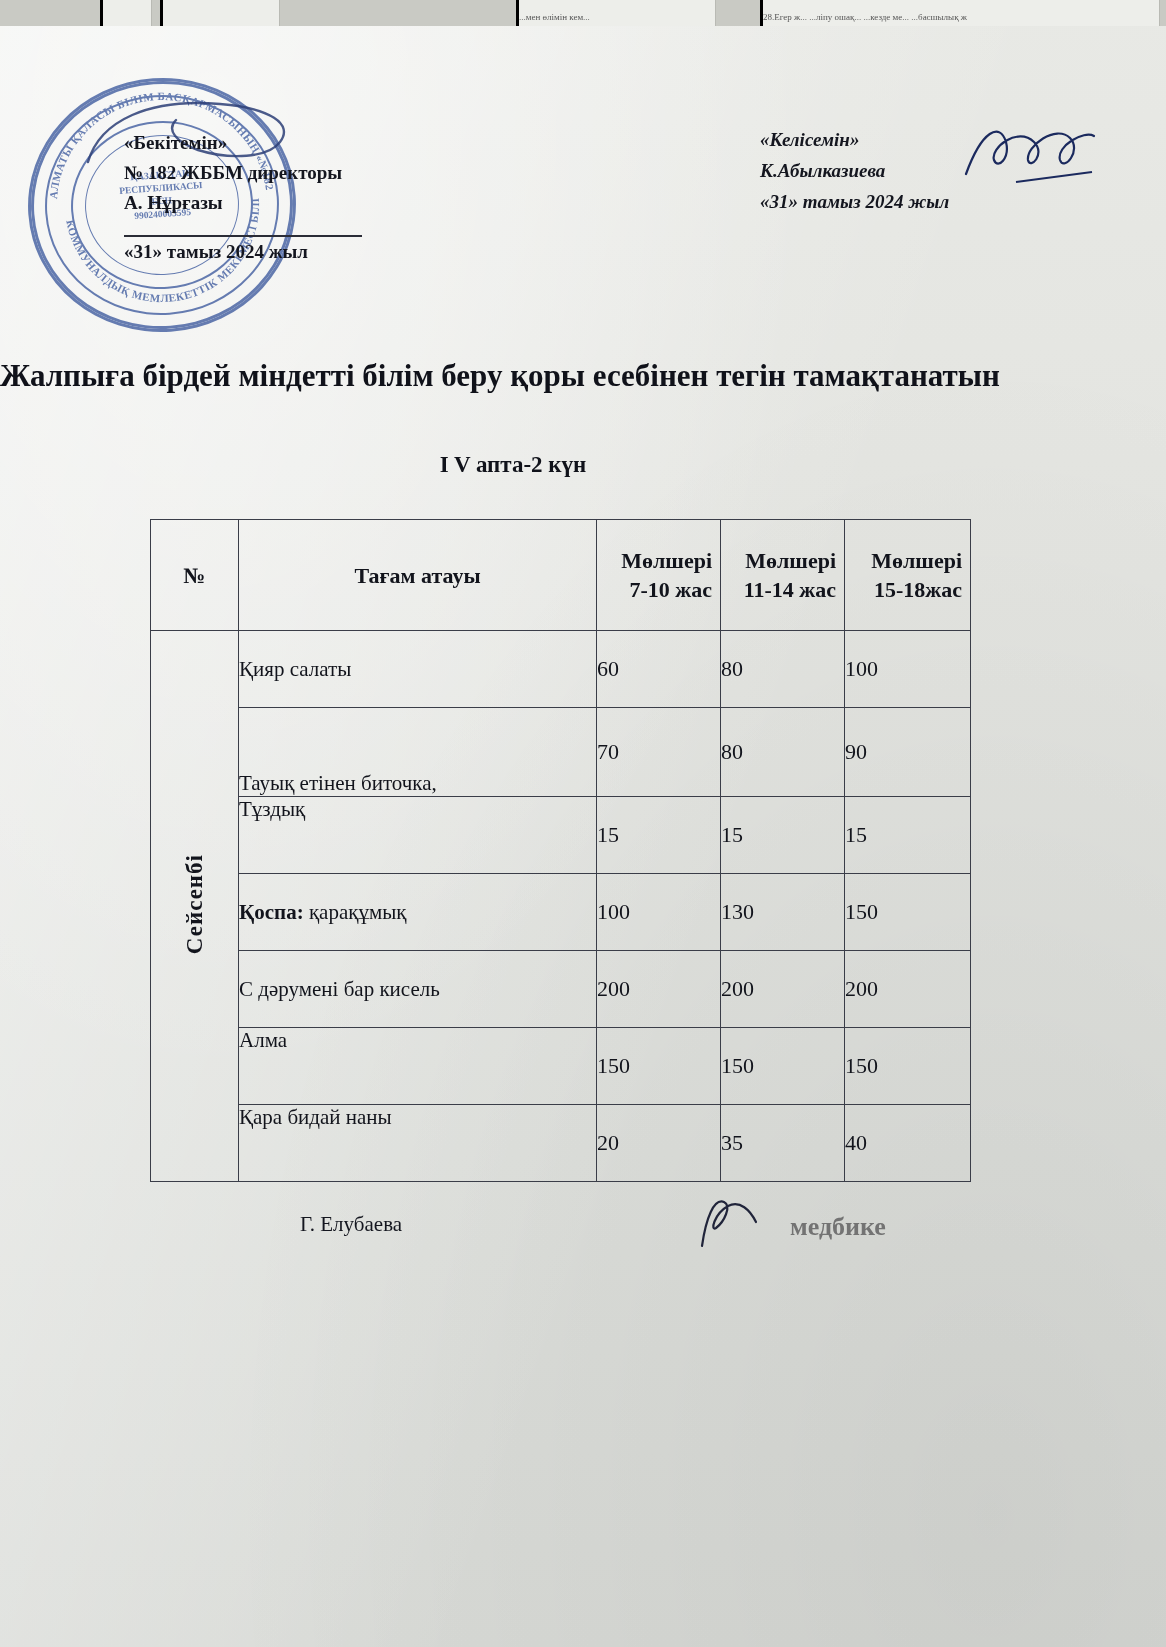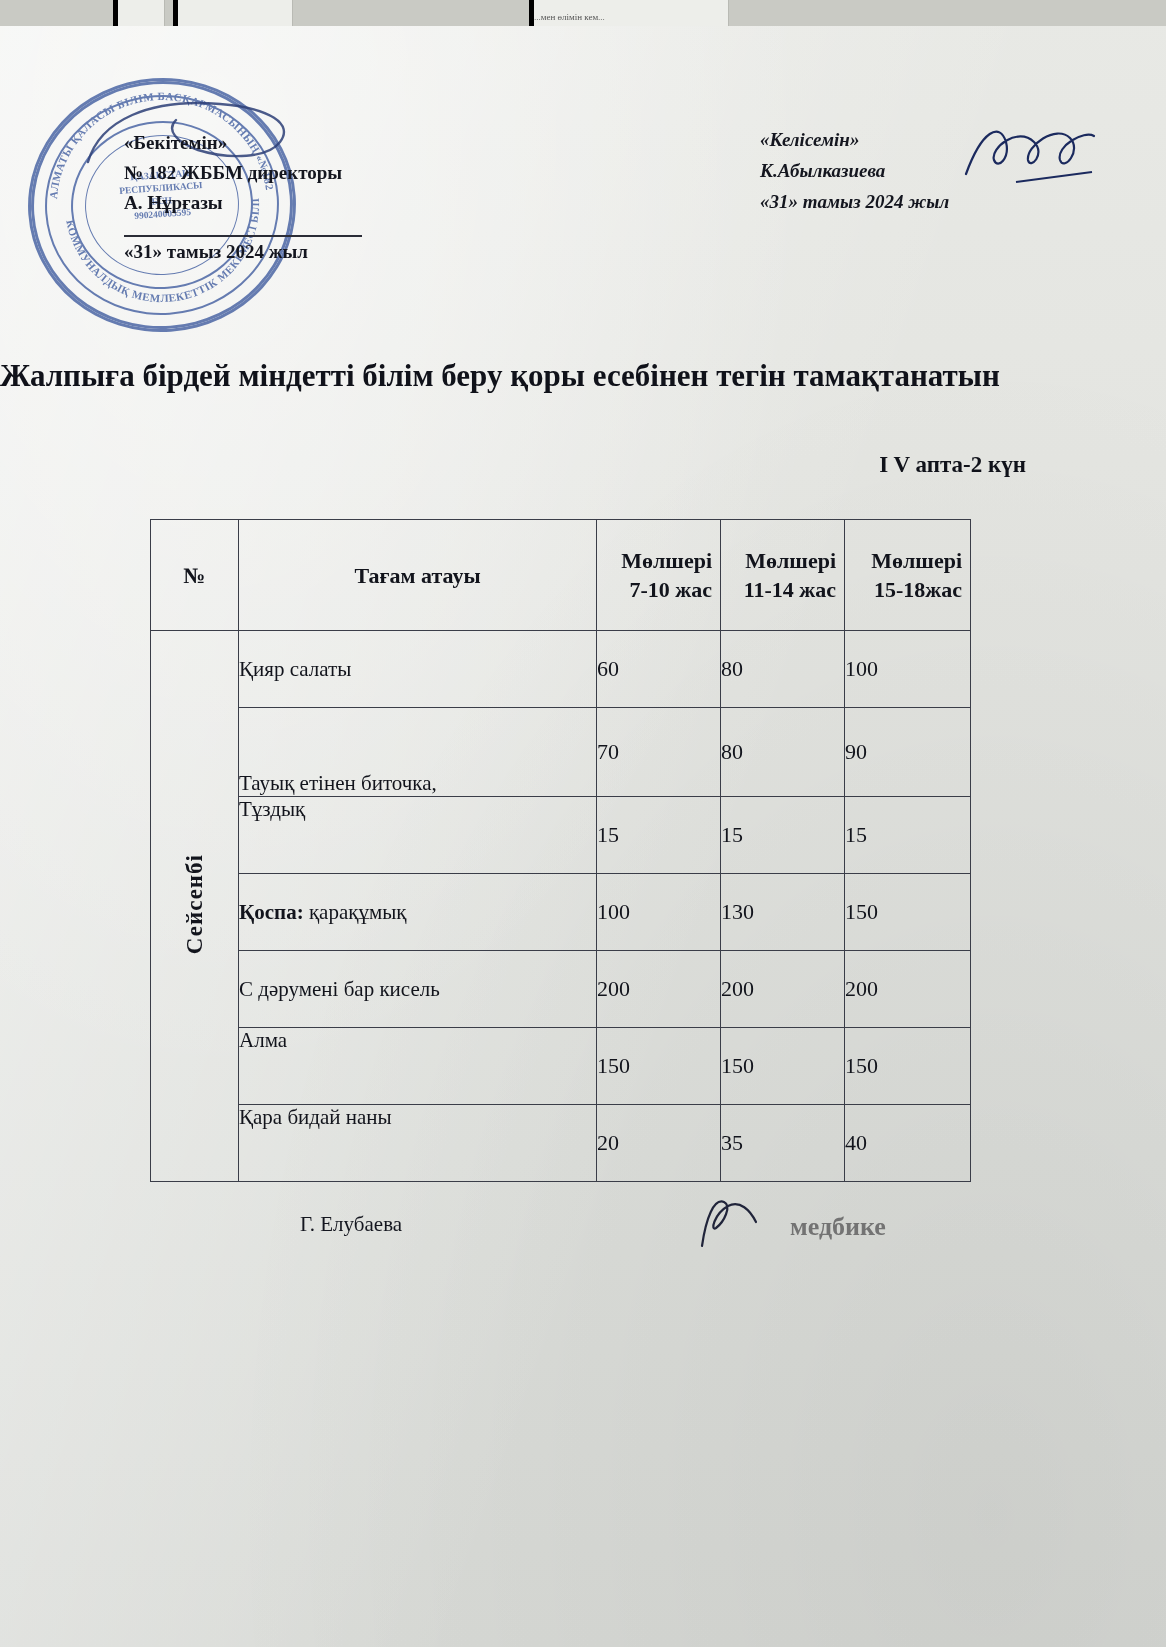--- a/index.html
+++ b/index.html
@@ -40,30 +40,29 @@
     position: absolute;
     left: 0; top: 0; width: 1166px; height: 26px;
     background: #c9cac4;
     overflow: hidden;
   }
   .desk-strip .scrap {
     position: absolute;
     top: 0;
     height: 26px;
     background: #edeeea;
-    border-left: 5px solid #000000;
+    border-left: 3px solid #000000;
     border-right: 1px solid #b9bab4;
     font-size: 9px;
     color: #555;
     white-space: nowrap;
     overflow: hidden;
     font-family: "Liberation Serif", serif;
     padding-top: 12px;
     box-sizing: border-box;
-    margin-left: 13px;
   }
 
   
   .stamp {
     position: absolute;
     left: 28px;
     top: 78px;
     width: 262px;
     height: 248px;
     border-radius: 50%;
@@ -165,21 +164,21 @@
     font-weight: bold;
     font-size: 31px;
     line-height: 35px;
     color: #10121a;
   }
   .week-line {
     position: absolute;
     left: 0;
     top: 452px;
     width: 1026px;
-    text-align: right;
+    text-align: center;
     font-weight: bold;
     font-size: 23px;
     color: #10121a;
   }
 
   
   .menu-table {
     position: absolute;
     left: 150px;
     top: 519px;
@@ -264,20 +263,21 @@
 </style>
 </head>
 <body>
 
 <div class="sheet"></div>
 
 <div class="desk-strip">
   <div class="scrap" style="left:100px;width:52px;"></div>
   <div class="scrap" style="left:160px;width:120px;"></div>
   <div class="scrap" style="left:516px;width:200px;">...мен өлімін кем...</div>
+  <div class="scrap" style="left:760px;width:400px;">28.Егер ж...   ...ліпу ошақ...    ...кезде ме...    ...басшылық ж</div>
 </div>
 
 <div class="stamp">
   <div class="ring2"></div>
   <div class="ring3"></div>
   <div class="ring4"></div>
   <div class="inner-lines">
     ҚАЗАҚСТАН<br>РЕСПУБЛИКАСЫ<br>БСН<br>990240003595
   </div>
   <svg class="arc-text" viewBox="0 0 262 248">

